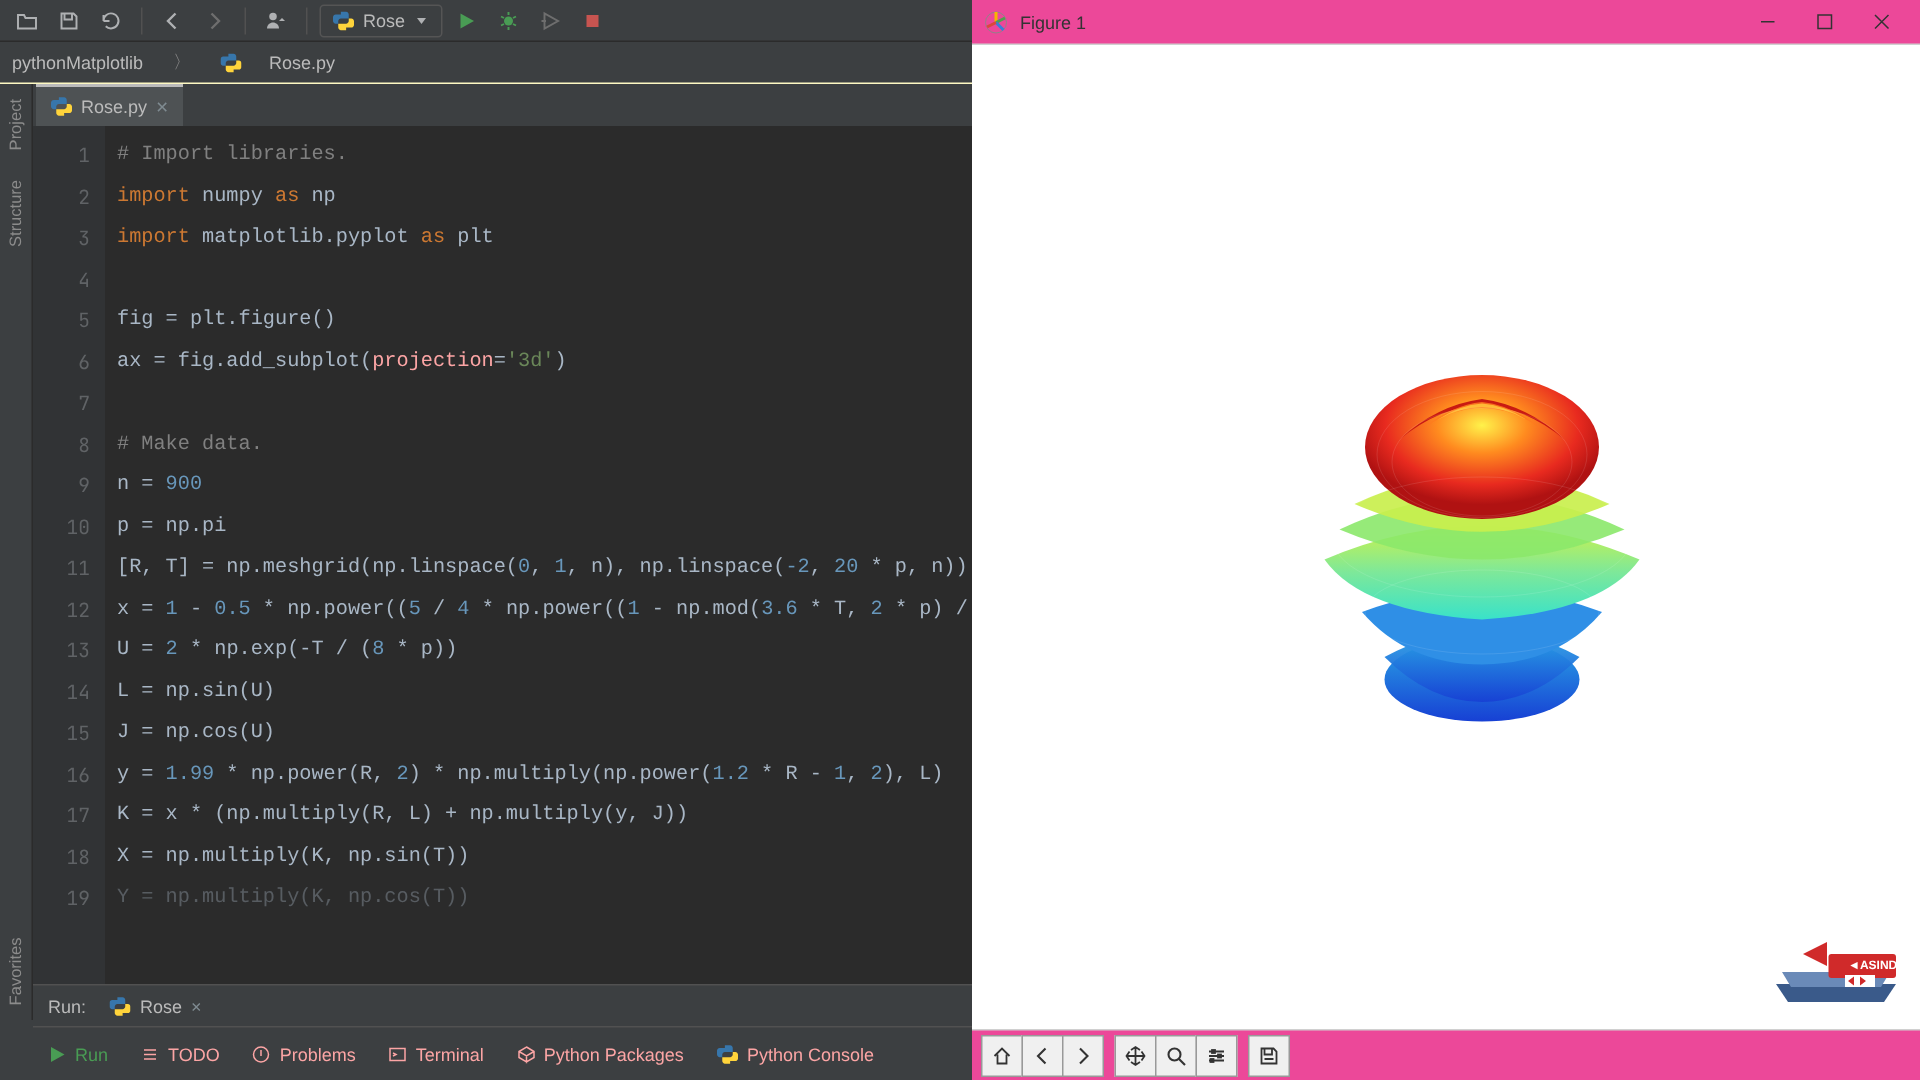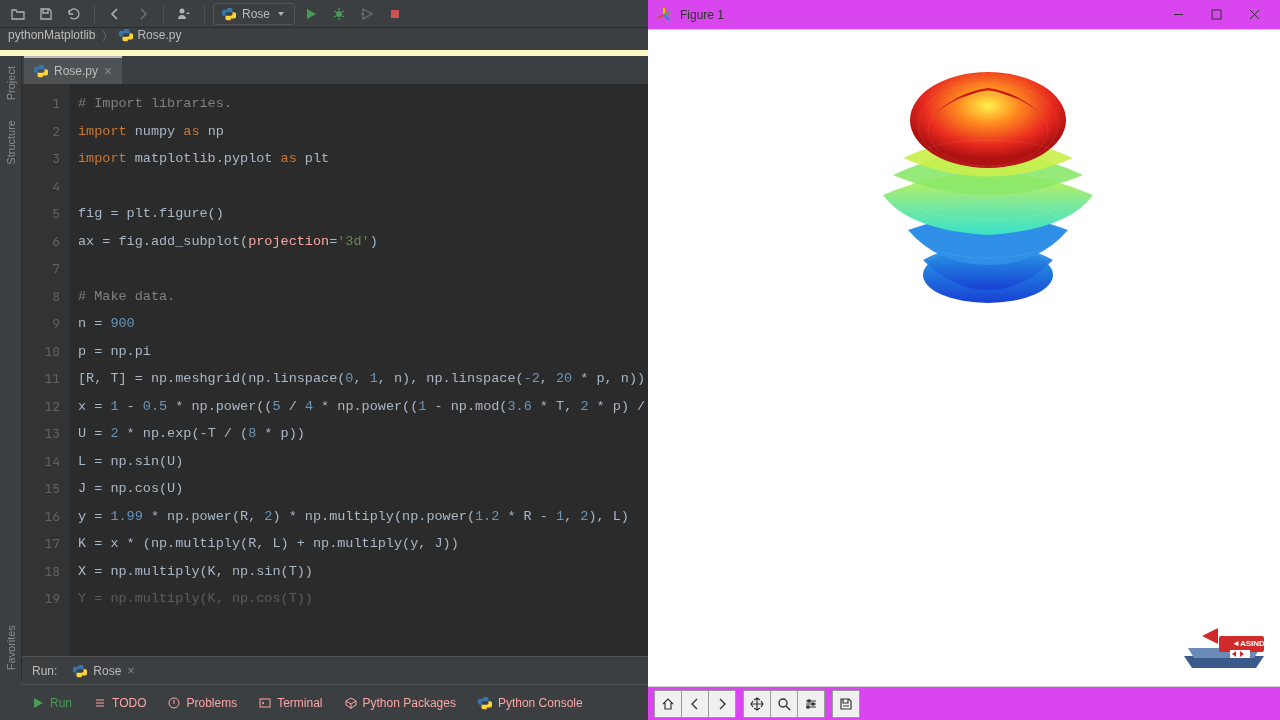--- a/index.html
+++ b/index.html
@@ -1,33 +1,33 @@
 <!DOCTYPE html>
 <html><head>
 <meta charset="utf-8">
 <style>
 * { margin: 0; padding: 0; box-sizing: border-box; }
 body { font-family: "Segoe UI", Arial, sans-serif; width: 1280px; height: 720px; overflow: hidden; display: flex; background: #3c3f41; }
 .ide-pane { width: 648px; height: 720px; background: #3c3f41; color: #bbbbbb; display: flex; flex-direction: column; position: relative; }
-.figure-pane { width: 632px; height: 720px; background: #d946ef; display: flex; flex-direction: column; position: relative; }
+.figure-pane { width: 632px; height: 720px; background: #ec4899; display: flex; flex-direction: column; position: relative; }
 
 
 .ide-toolbar { height: 28px; background: #3c3f41; display: flex; align-items: center; padding: 0 6px; gap: 4px; border-bottom: 1px solid #2b2b2b; }
 .ide-toolbar .sep { width: 1px; height: 18px; background: #515151; margin: 0 4px; }
 .tb-btn { width: 24px; height: 22px; display: flex; align-items: center; justify-content: center; color: #afb1b3; cursor: pointer; border-radius: 3px; }
 .tb-btn svg { width: 16px; height: 16px; }
 .run-config { display: flex; align-items: center; gap: 6px; background: #3c3f41; border: 1px solid #555; border-radius: 3px; padding: 2px 8px; height: 22px; cursor: pointer; }
 .run-config span { font-size: 12px; color: #bbbbbb; }
 .green-svg { color: #499c54; }
 .orange-svg { color: #c75450; }
 .grey-svg { color: #6e6e6e; }
 .py-icon { width: 14px; height: 14px; display: inline-block; }
 
 
-.breadcrumb { height: 28px; display: flex; padding: 0 8px; gap: 4px; font-size: 12px; color: #bbbbbb; border-bottom: 6px solid #fef9c3; }
+.breadcrumb { height: 28px; display: flex; align-items: center; padding: 0 8px; gap: 18px; font-size: 12px; color: #bbbbbb; border-bottom: 1px solid #fef9c3; }
 .breadcrumb .chev { color: #888; margin: 0 2px; }
 
 
 .editor-tabs { height: 28px; display: flex; align-items: flex-end; background: #3c3f41; padding-left: 24px; }
 .editor-tab { display: flex; align-items: center; gap: 6px; background: #515658; padding: 5px 10px; font-size: 12px; color: #bbbbbb; border-top: 2px solid transparent; cursor: pointer; }
 .editor-tab.active { background: #4e5254; border-top-color: #bbbbbb; }
 .editor-tab .close-x { color: #7f8b91; font-size: 14px; }
 
 
 .side-tools { position: absolute; left: 0; top: 56px; bottom: 40px; width: 22px; background: #3c3f41; display: flex; flex-direction: column; align-items: center; border-right: 1px solid #2b2b2b; }
@@ -52,21 +52,21 @@
 .ide-bottom .tool-btn { display: flex; align-items: center; gap: 6px; color: #fca5a5; cursor: pointer; }
 .ide-bottom .tool-btn.run { color: #499c54; }
 
 
 .fig-titlebar { height: 30px; display: flex; align-items: center; padding: 0 8px; gap: 8px; font-size: 12px; color: #333; border-bottom: 1px solid #d0d0d0; }
 .fig-titlebar .title { flex: 1; }
 .win-controls { display: flex; gap: 2px; }
 .win-btn { width: 36px; height: 24px; display: flex; align-items: center; justify-content: center; cursor: pointer; }
 .win-btn svg { width: 11px; height: 11px; }
 
-.fig-canvas { flex: 1; display: flex; align-items: flex-start; justify-content: center; background: #ffffff; position: relative; padding-left: 48px; }
+.fig-canvas { flex: 1; display: flex; align-items: center; justify-content: center; background: #ffffff; position: relative; padding-left: 48px; }
 .rose-img { width: 300px; height: 300px; }
 .logo-corner { position: absolute; right: 6px; bottom: 6px; width: 100px; height: 74px; }
 
 .fig-toolbar { height: 34px; display: flex; align-items: center; padding: 0 6px; gap: 0; border-top: 1px solid #d0d0d0; }
 .fig-tool { width: 28px; height: 28px; display: flex; align-items: center; justify-content: center; border: 1px solid #999; background: #f0f0f0; cursor: pointer; margin-right: -1px; }
 .fig-tool svg { width: 16px; height: 16px; }
 .fig-tool-group-gap { width: 8px; }
 </style>
 </head>
 <body>

